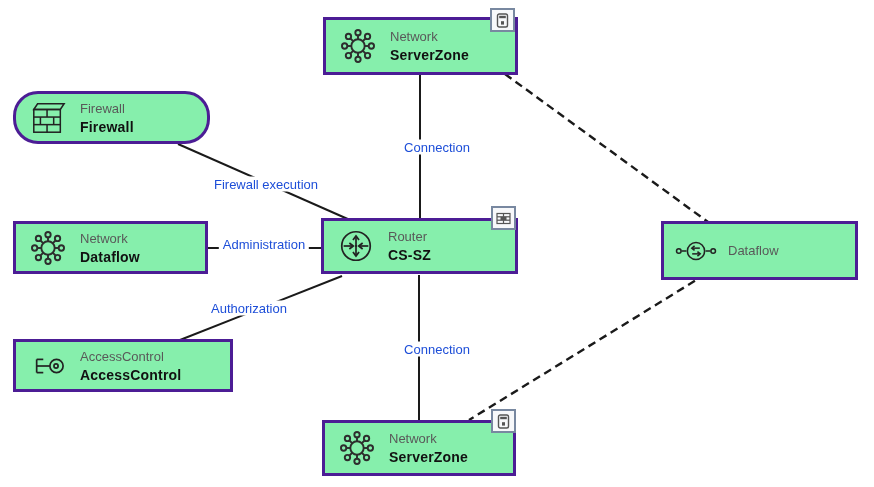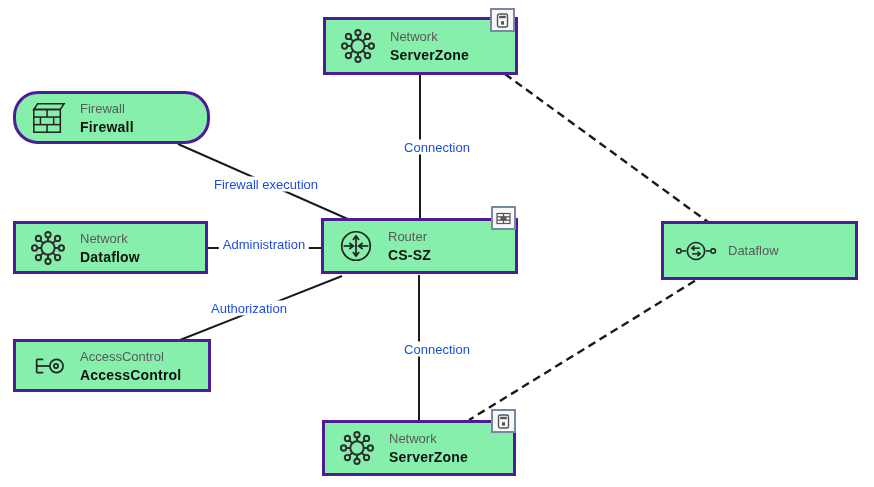--- a/index.html
+++ b/index.html
@@ -124,21 +124,21 @@
         <line x1="17" y1="27" x2="14" y2="30"></line>
           <circle cx="12" cy="32" r="2.8"></circle>
       </svg>
     </span>
     <div class="labels">
       <div class="type">Network</div>
       <div class="name">Dataflow</div>
     </div>
   </div>
 
-  <div class="node" style="left:13px; top:339px; width:198px; height:53px;">
+  <div class="node" style="left:13px; top:339px; width:220px; height:53px;">
     <span class="iconwrap">
       <svg width="34" height="28" viewBox="0 0 36 28" fill="none" stroke="#222" stroke-width="1.8">
         <circle cx="27" cy="14" r="7"></circle>
         <circle cx="26.5" cy="14" r="2.2"></circle>
         <line x1="20" y1="14" x2="6" y2="14"></line>
         <line x1="6" y1="7" x2="6" y2="21"></line>
         <line x1="6" y1="7" x2="13" y2="7"></line>
         <line x1="6" y1="21" x2="13" y2="21"></line>
       </svg>
     </span>

